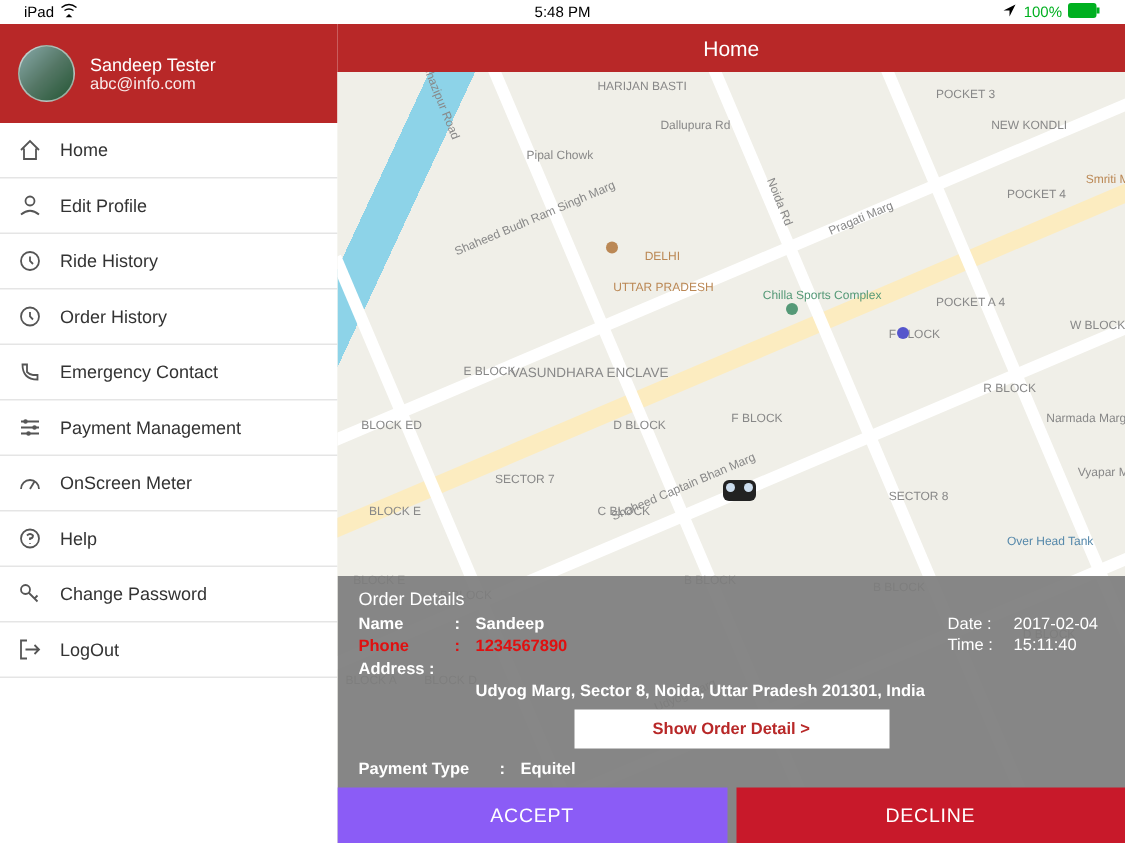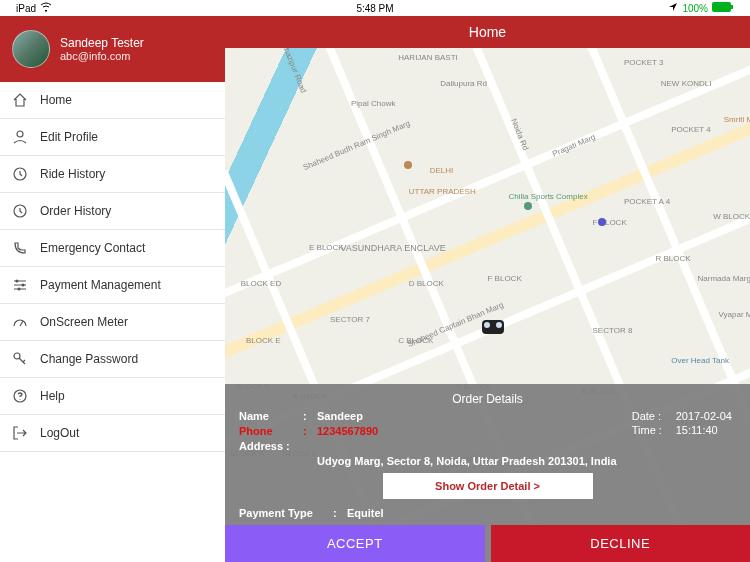--- a/index.html
+++ b/index.html
@@ -38,21 +38,21 @@
     .road.main { background: #fcecc0; }
     .map-label { position: absolute; font-size: 8px; color: #888; white-space: nowrap; }
     .map-poi { position: absolute; width: 8px; height: 8px; border-radius: 50%; }
     
     .car-marker { position: absolute; left: 49%; top: 53%; width: 22px; height: 14px; background: #222; border-radius: 4px; }
     .car-marker::before, .car-marker::after { content: ''; position: absolute; width: 6px; height: 6px; background: #cde; border-radius: 50%; top: 2px; }
     .car-marker::before { left: 2px; }
     .car-marker::after { right: 2px; }
     
     .order-panel { position: absolute; left: 0; right: 0; bottom: 0; background: rgba(125,125,125,0.92); color: #fff; font-size: 11px; padding: 8px 14px 0 14px; }
-    .order-title { text-align: center; font-size: 12px; margin-bottom: 4px; }
+    .order-title { font-size: 12px; margin-bottom: 4px; }
     .order-row { display: flex; margin-bottom: 3px; }
     .order-label { width: 64px; }
     .order-colon { width: 14px; }
     .order-value { flex: 1; }
     .order-datetime { position: absolute; right: 18px; top: 26px; font-size: 11px; }
     .order-dt-row { display: flex; margin-bottom: 2px; }
     .order-dt-label { width: 44px; }
     .red-text { color: #e01010; font-weight: 600; }
     .bold { font-weight: 600; }
     
@@ -163,34 +163,34 @@
             <svg viewBox="0 0 16 16">
               <path d="M2 12 A6 6 0 0 1 14 12" stroke="#555" fill="none" stroke-width="1.2"></path>
               <path d="M8 12 L11 7" stroke="#555" stroke-width="1.2"></path>
             </svg>
           </span>
         <span>OnScreen Meter</span>
       </div>
       <div class="menu-item">
         <span class="menu-icon">
             <svg viewBox="0 0 16 16">
+              <circle cx="8" cy="8" r="6" stroke="#555" fill="none" stroke-width="1.2"></circle>
+              <path d="M6 6 Q8 4 10 6 Q10 8 8 8 V9 M8 11 V11.5" stroke="#555" fill="none" stroke-width="1.2"></path>
+            </svg>
+          </span>
+        <span>Help</span>
+      </div>
+      <div class="menu-item">
+        <span class="menu-icon">
+            <svg viewBox="0 0 16 16">
               <circle cx="5" cy="5" r="3" stroke="#555" fill="none" stroke-width="1.2"></circle>
               <path d="M7 7 L13 13 M11 11 L13 9" stroke="#555" stroke-width="1.2"></path>
             </svg>
           </span>
         <span>Change Password</span>
-      </div>
-      <div class="menu-item">
-        <span class="menu-icon">
-            <svg viewBox="0 0 16 16">
-              <circle cx="8" cy="8" r="6" stroke="#555" fill="none" stroke-width="1.2"></circle>
-              <path d="M6 6 Q8 4 10 6 Q10 8 8 8 V9 M8 11 V11.5" stroke="#555" fill="none" stroke-width="1.2"></path>
-            </svg>
-          </span>
-        <span>Help</span>
       </div>
       <div class="menu-item">
         <span class="menu-icon">
             <svg viewBox="0 0 16 16">
               <path d="M6 2 H2 V14 H6 M5 8 H14 M11 5 L14 8 L11 11" stroke="#555" fill="none" stroke-width="1.2"></path>
             </svg>
           </span>
         <span>LogOut</span>
       </div>
     </div>

